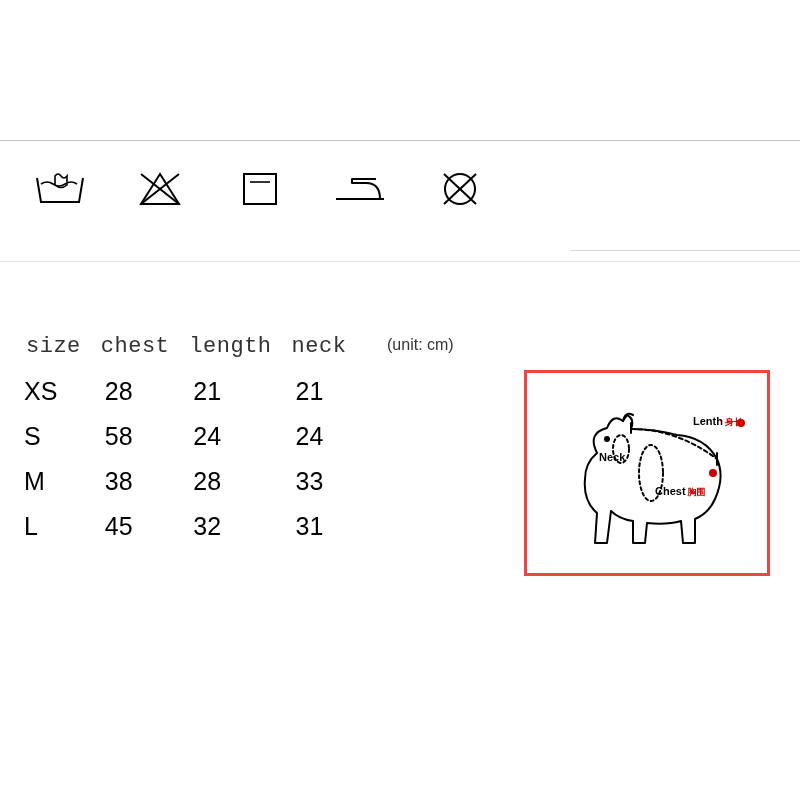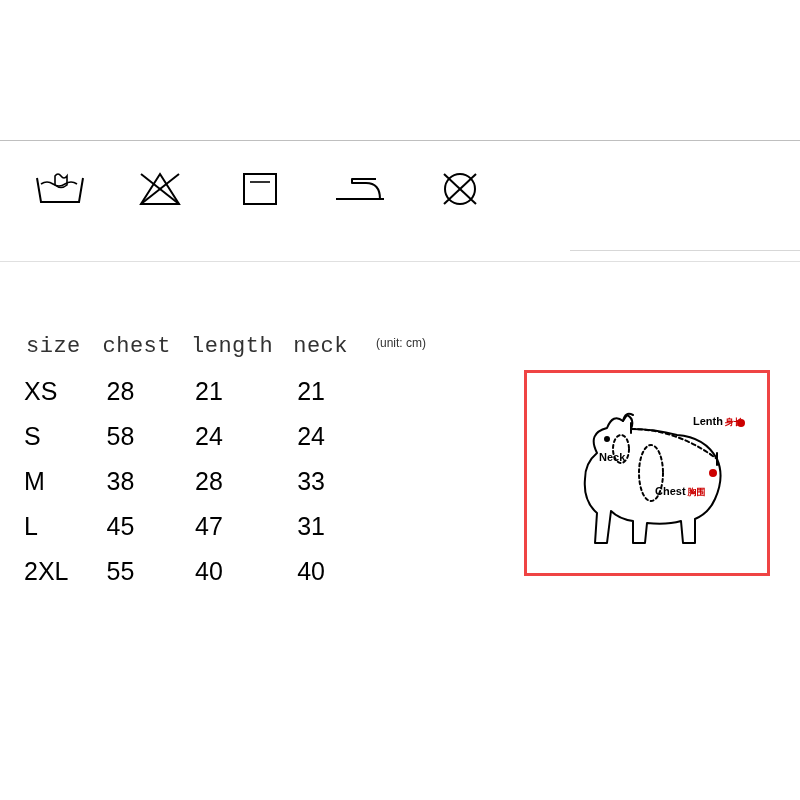--- a/index.html
+++ b/index.html
@@ -83,23 +83,23 @@
     color: #000;
   }
   .size-table td.size-col {
     font-weight: normal;
     padding-left: 4px;
     padding-right: 28px;
   }
   .unit-label {
     position: absolute;
     top: 336px;
-    left: 376px;
+    left: 387px;
     font-family: Arial, sans-serif;
-    font-size: 12px;
+    font-size: 16px;
     color: #333;
   }
 
   
   .dog-frame {
     position: absolute;
     top: 370px;
     right: 30px;
     width: 240px;
     height: 200px;
@@ -203,28 +203,22 @@
         </tr>
         <tr>
           <td class="size-col">M</td>
           <td>38</td>
           <td>28</td>
           <td>33</td>
         </tr>
         <tr>
           <td class="size-col">L</td>
           <td>45</td>
-          <td>47</td>
+          <td>32</td>
           <td>31</td>
-        </tr>
-        <tr>
-          <td class="size-col">2XL</td>
-          <td>55</td>
-          <td>40</td>
-          <td>40</td>
         </tr>
       </tbody>
     </table>
   </div>
 
   <div class="unit-label">(unit: cm)</div>
 
   <div class="dog-frame">
     <svg viewBox="0 0 240 200">
 

